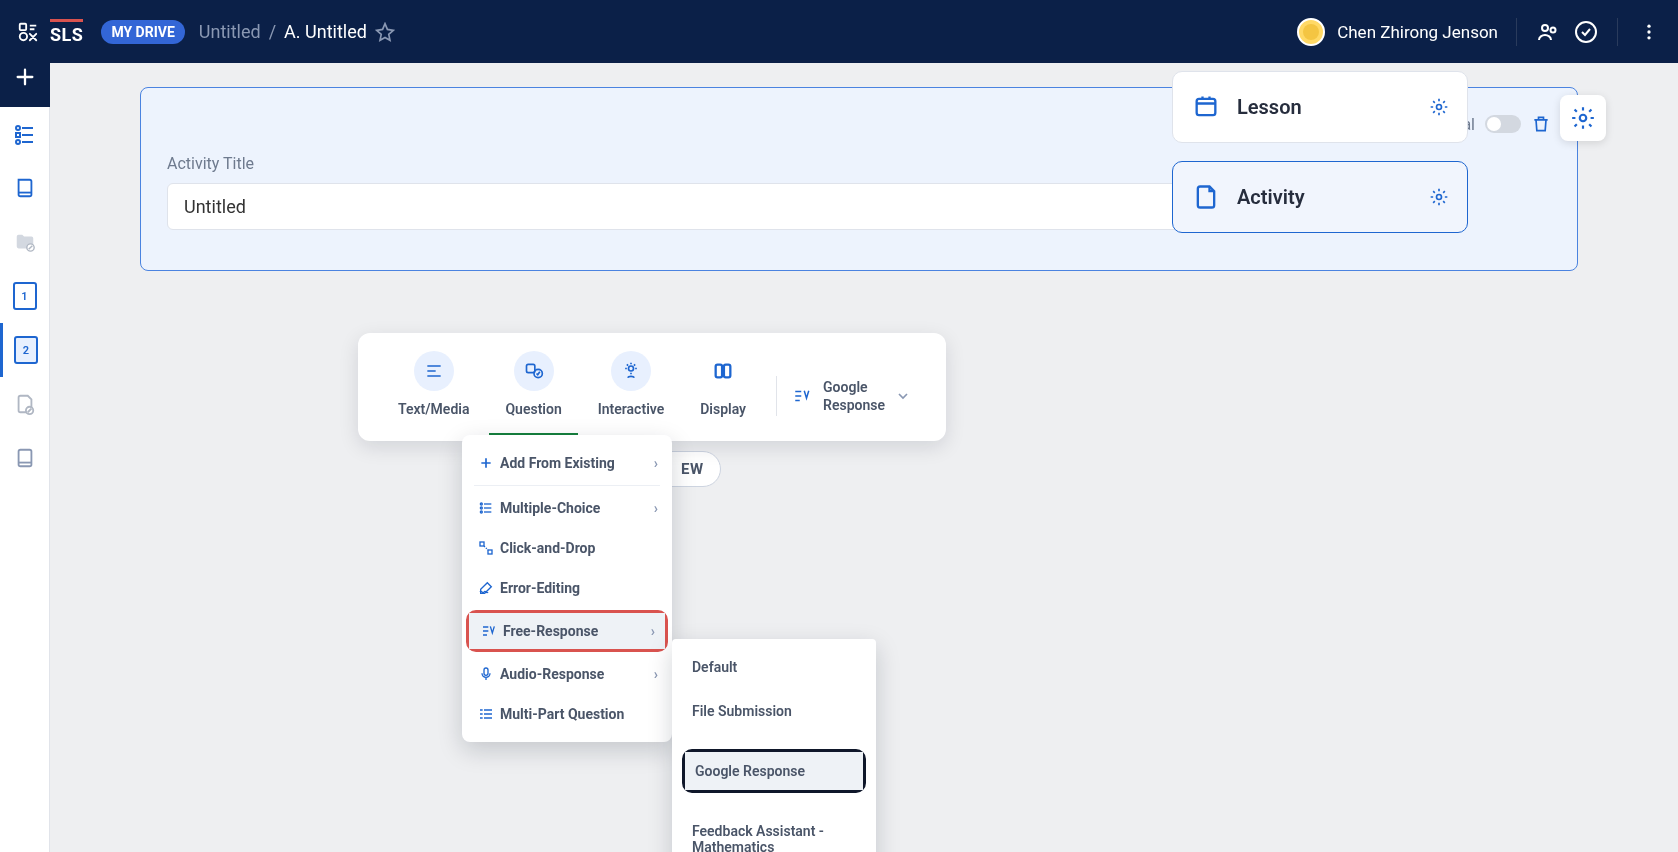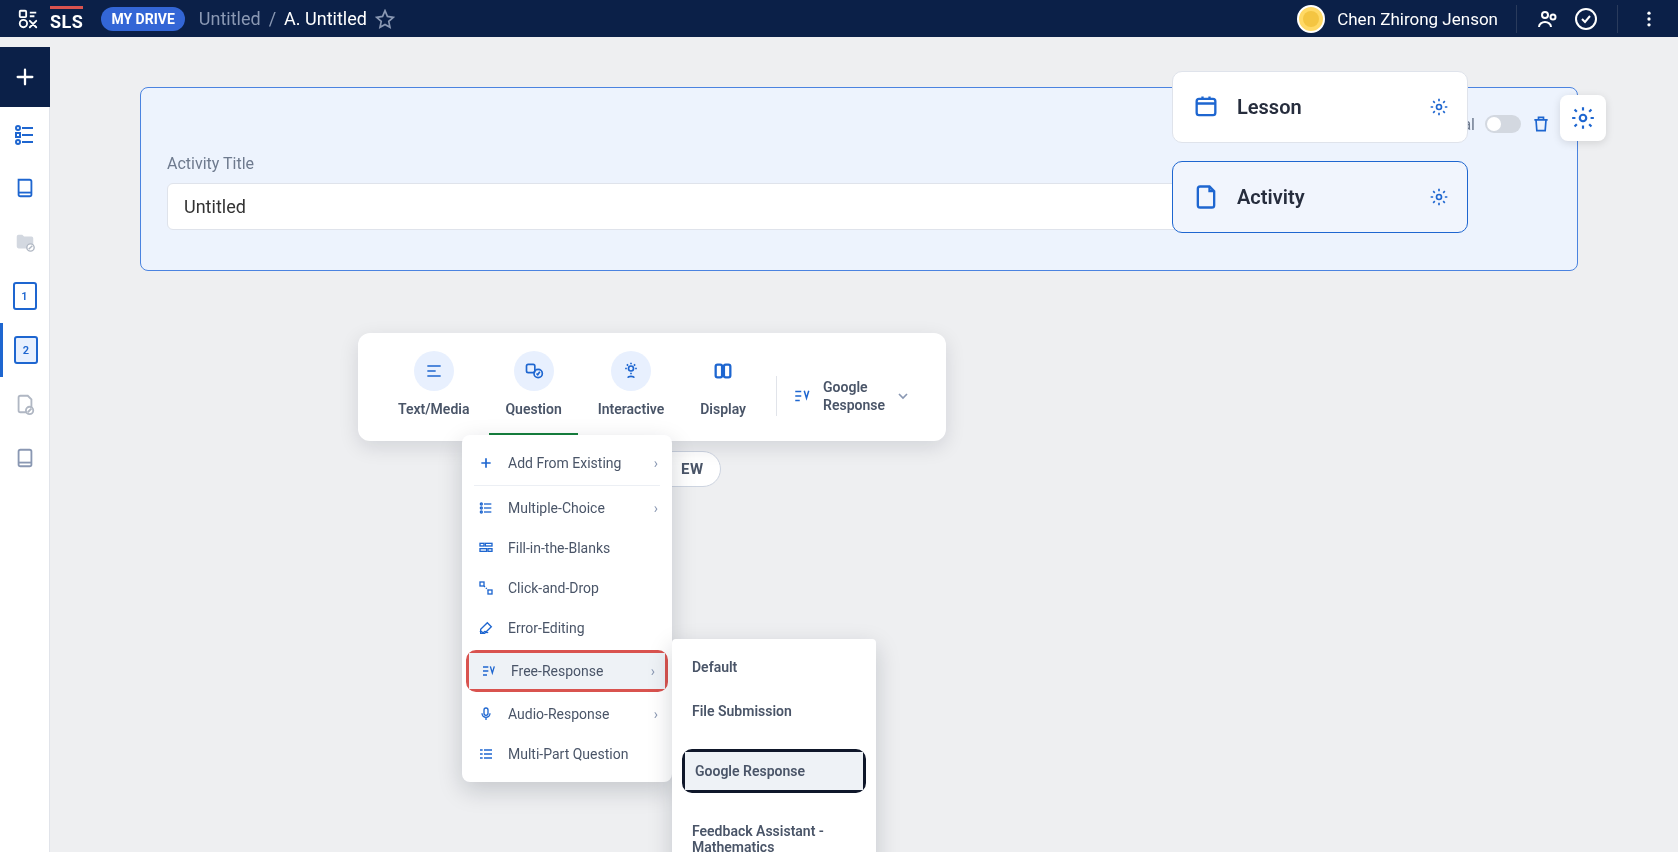--- a/index.html
+++ b/index.html
@@ -1,20 +1,20 @@
 <!DOCTYPE html>
 <html><head>
 <meta charset="utf-8">
 <style>
 * { margin: 0; padding: 0; box-sizing: border-box; font-family: -apple-system, BlinkMacSystemFont, 'Segoe UI', Roboto, sans-serif; }
 body { background: #eeeff1; width: 1678px; height: 852px; overflow: hidden; }
 
 
 .top-header {
-  height: 37px;
+  height: 63px;
   background: #0b2048;
   display: flex;
   align-items: center;
   padding: 0 16px;
   color: #fff;
 }
 .logo-cluster { display: flex; align-items: center; gap: 10px; }
 .icon-box { width: 24px; height: 24px; display: flex; align-items: center; justify-content: center; }
 .sls-logo { font-weight: 700; font-size: 18px; color: #fff; letter-spacing: 0.5px; border-top: 3px solid #d9534f; padding-top: 2px;}
 .my-drive-badge {
@@ -117,21 +117,21 @@
 .google-resp-pick{display:flex;align-items:center;gap:10px;align-self:center;color:#4a5568;font-size:14px;font-weight:600;line-height:1.3;}
 .google-resp-pick .chev{color:#8a98b3;}
 
 
 .dropdown{
   position:absolute; left:412px; top:388px; width:210px;
   background:#fff;border-radius:8px;box-shadow:0 8px 24px rgba(10,20,40,0.18);
   padding:8px 0; z-index:20;
 }
 .dd-item{
-  display:flex;align-items:center;gap:12px;padding:12px 14px;font-size:14px;font-weight:400;color:#4a5568;
+  display:flex;align-items:center;gap:4px;padding:12px 14px;font-size:14px;font-weight:700;color:#4a5568;
 }
 .dd-item .dd-icon{width:20px;display:flex;justify-content:center;color:#1e66d0;}
 .dd-item .chev-r{margin-left:auto;color:#8a98b3;font-size:14px;}
 .dd-item.hovered{background:#eef2f6;}
 .dd-divider{height:1px;background:#eceff4;margin:2px 12px;}
 .dd-highlight{border:3px solid #d9534f;border-radius:10px;margin:2px 4px;}
 .dd-highlight .dd-item{padding:10px 10px;}
 
 
 .submenu{
@@ -365,31 +365,20 @@
             <circle cx="5" cy="18" r="1.5"></circle>
             <path d="M9 18h11"></path>
           </svg>
         </span>
       <span>Multiple-Choice</span>
       <span class="chev-r">›</span>
     </div>
     <div class="dd-item">
       <span class="dd-icon">
           <svg width="16" height="16" viewBox="0 0 24 24" fill="none" stroke="#1e66d0" stroke-width="2">
-            <rect x="3" y="5" width="6" height="4"></rect>
-            <rect x="11" y="5" width="10" height="4"></rect>
-            <rect x="3" y="13" width="10" height="4"></rect>
-            <rect x="15" y="13" width="6" height="4"></rect>
-          </svg>
-        </span>
-      <span>Fill-in-the-Blanks</span>
-    </div>
-    <div class="dd-item">
-      <span class="dd-icon">
-          <svg width="16" height="16" viewBox="0 0 24 24" fill="none" stroke="#1e66d0" stroke-width="2">
             <rect x="3" y="3" width="6" height="6"></rect>
             <rect x="15" y="15" width="6" height="6"></rect>
             <path d="M9 9l6 6" stroke-dasharray="2 2"></path>
           </svg>
         </span>
       <span>Click-and-Drop</span>
     </div>
     <div class="dd-item">
       <span class="dd-icon">
           <svg width="16" height="16" viewBox="0 0 24 24" fill="none" stroke="#1e66d0" stroke-width="2">

